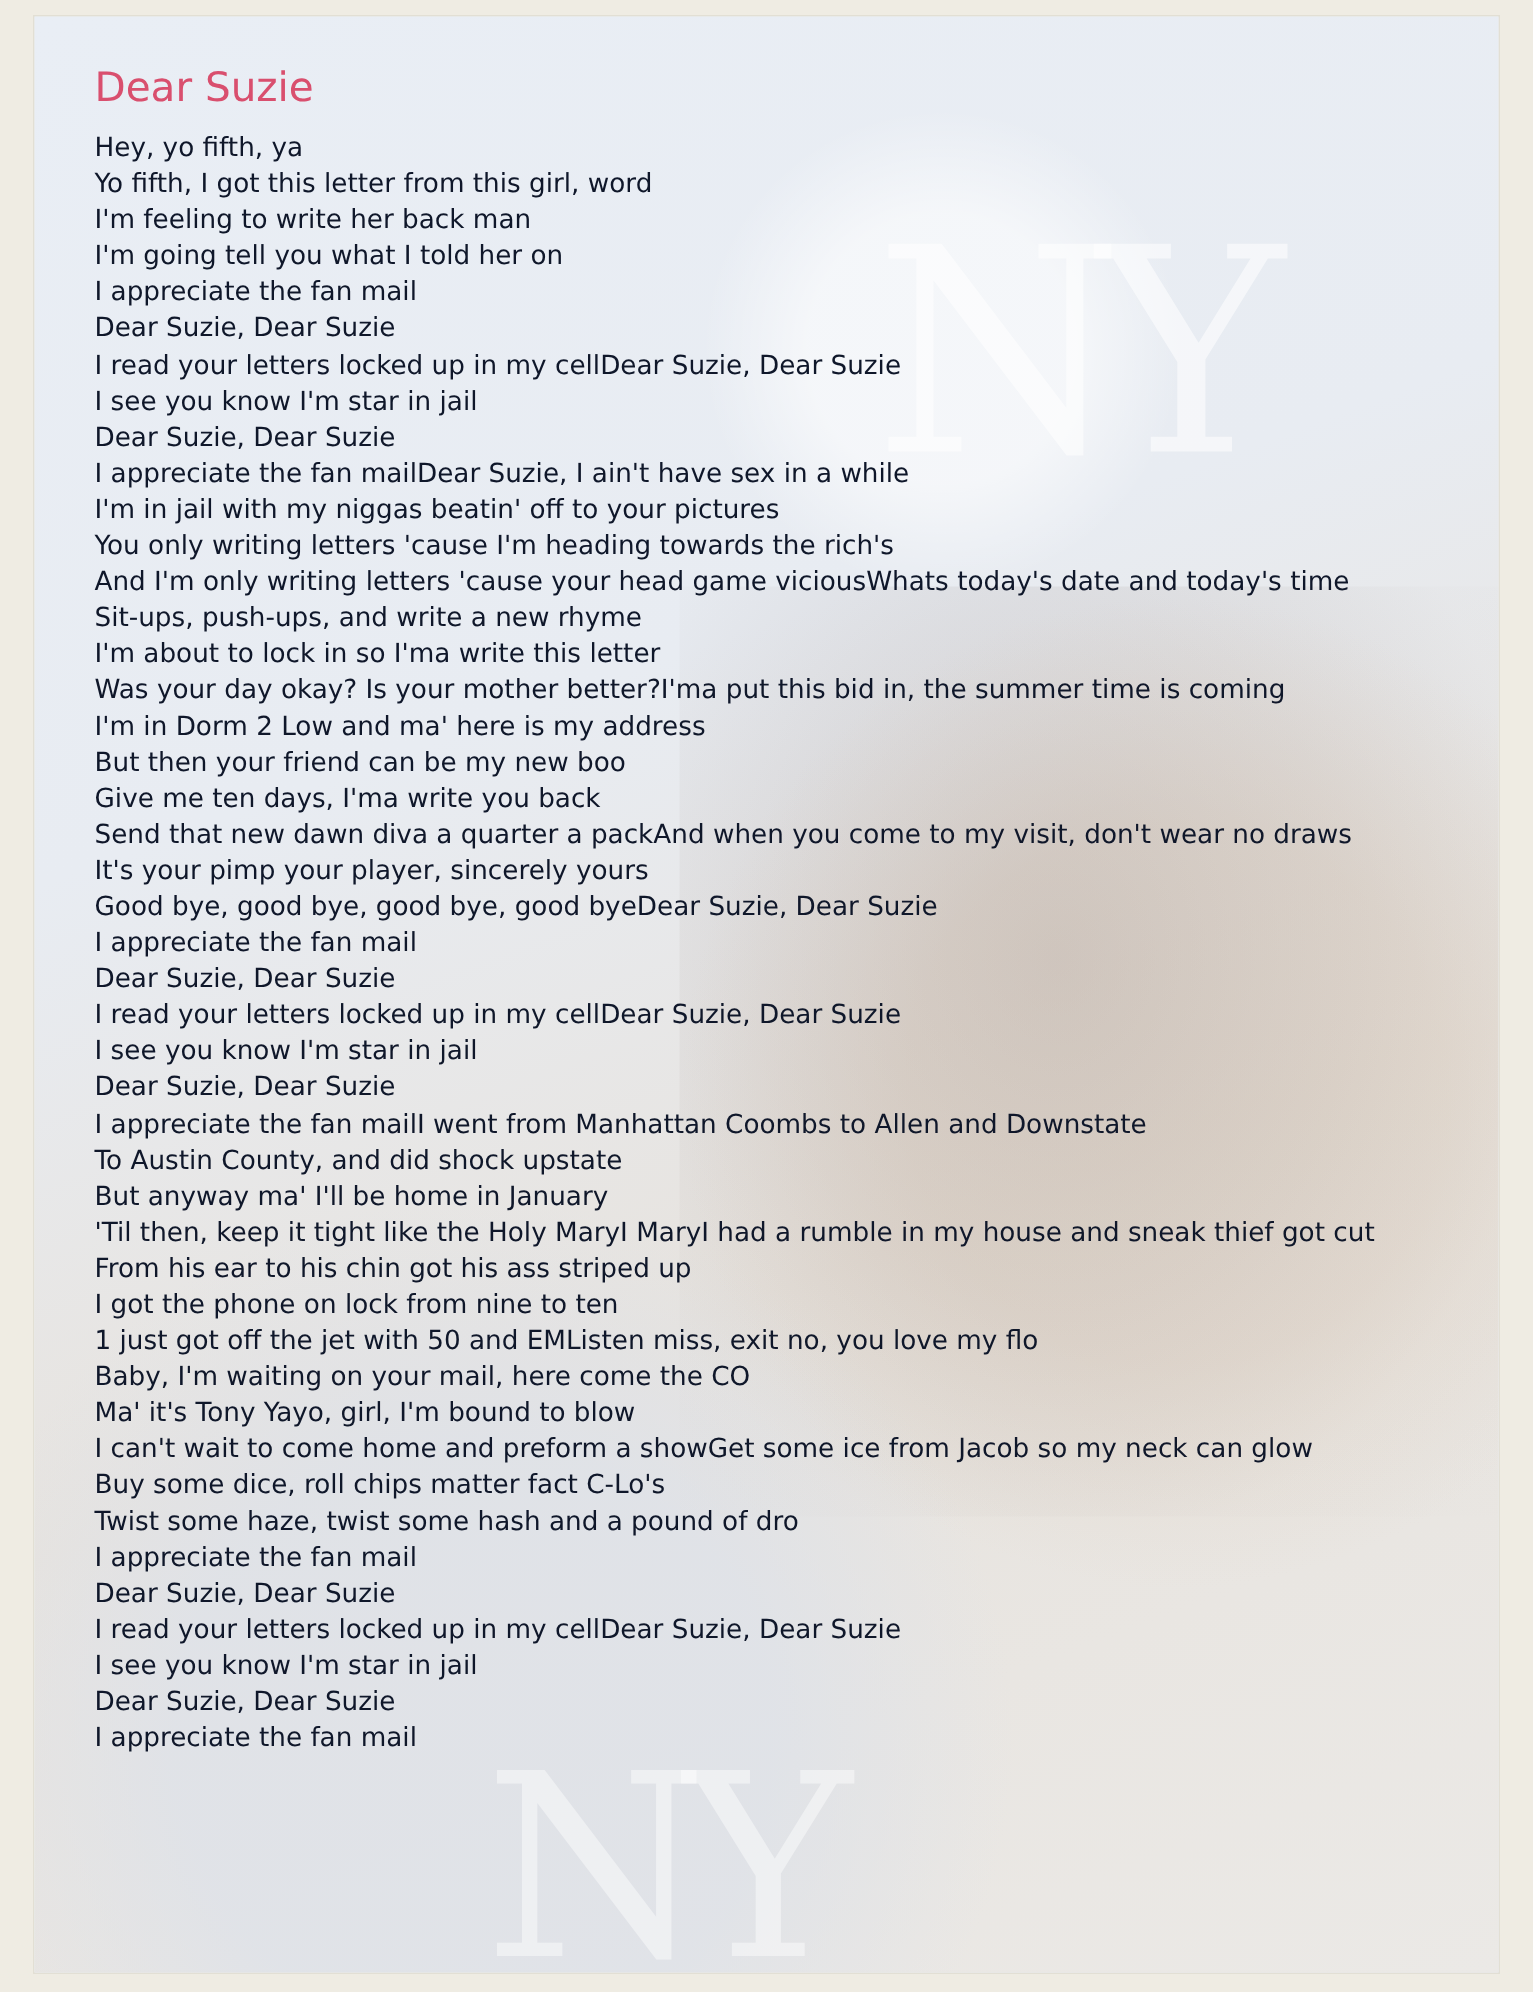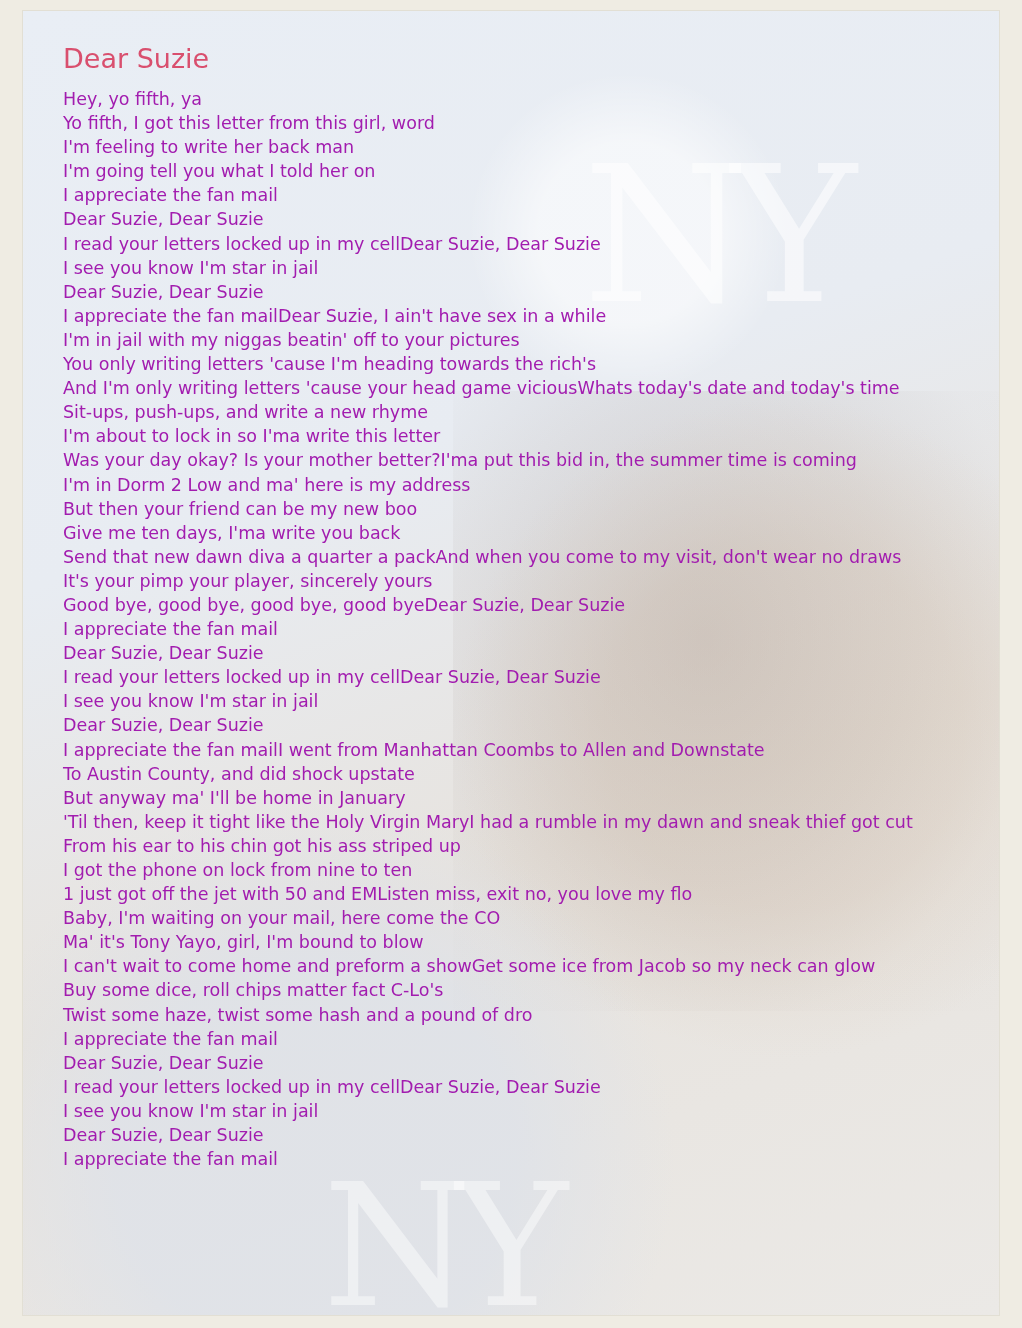--- a/index.html
+++ b/index.html
@@ -85,21 +85,21 @@
     margin-right: 8px;
   }
   .subtitle a {
     color: #3f9fd0;
     text-decoration: none;
   }
   .lyrics {
     margin: 12px 0 0 22px;
     font-size: 17.5px;
     line-height: 24.1px;
-    color: #a21caf;
+    color: #0f172a;
     white-space: nowrap;
   }
   .lyrics .line {
     display: block;
   }
 </style>
 </head>
 <body>
 
 <div class="page">
@@ -134,21 +134,21 @@
         <span class="line">It's your pimp your player, sincerely yours</span>
         <span class="line">Good bye, good bye, good bye, good byeDear Suzie, Dear Suzie</span>
         <span class="line">I appreciate the fan mail</span>
         <span class="line">Dear Suzie, Dear Suzie</span>
         <span class="line">I read your letters locked up in my cellDear Suzie, Dear Suzie</span>
         <span class="line">I see you know I'm star in jail</span>
         <span class="line">Dear Suzie, Dear Suzie</span>
         <span class="line">I appreciate the fan mailI went from Manhattan Coombs to Allen and Downstate</span>
         <span class="line">To Austin County, and did shock upstate</span>
         <span class="line">But anyway ma' I'll be home in January</span>
-        <span class="line">'Til then, keep it tight like the Holy Virgin MaryI had a rumble in my dawn and sneak thief got cut</span>
+        <span class="line">'Til then, keep it tight like the Holy MaryI MaryI had a rumble in my house and sneak thief got cut</span>
         <span class="line">From his ear to his chin got his ass striped up</span>
         <span class="line">I got the phone on lock from nine to ten</span>
         <span class="line">1 just got off the jet with 50 and EMListen miss, exit no, you love my flo</span>
         <span class="line">Baby, I'm waiting on your mail, here come the CO</span>
         <span class="line">Ma' it's Tony Yayo, girl, I'm bound to blow</span>
         <span class="line">I can't wait to come home and preform a showGet some ice from Jacob so my neck can glow</span>
         <span class="line">Buy some dice, roll chips matter fact C-Lo's</span>
         <span class="line">Twist some haze, twist some hash and a pound of dro</span>
         <span class="line">I appreciate the fan mail</span>
         <span class="line">Dear Suzie, Dear Suzie</span>

